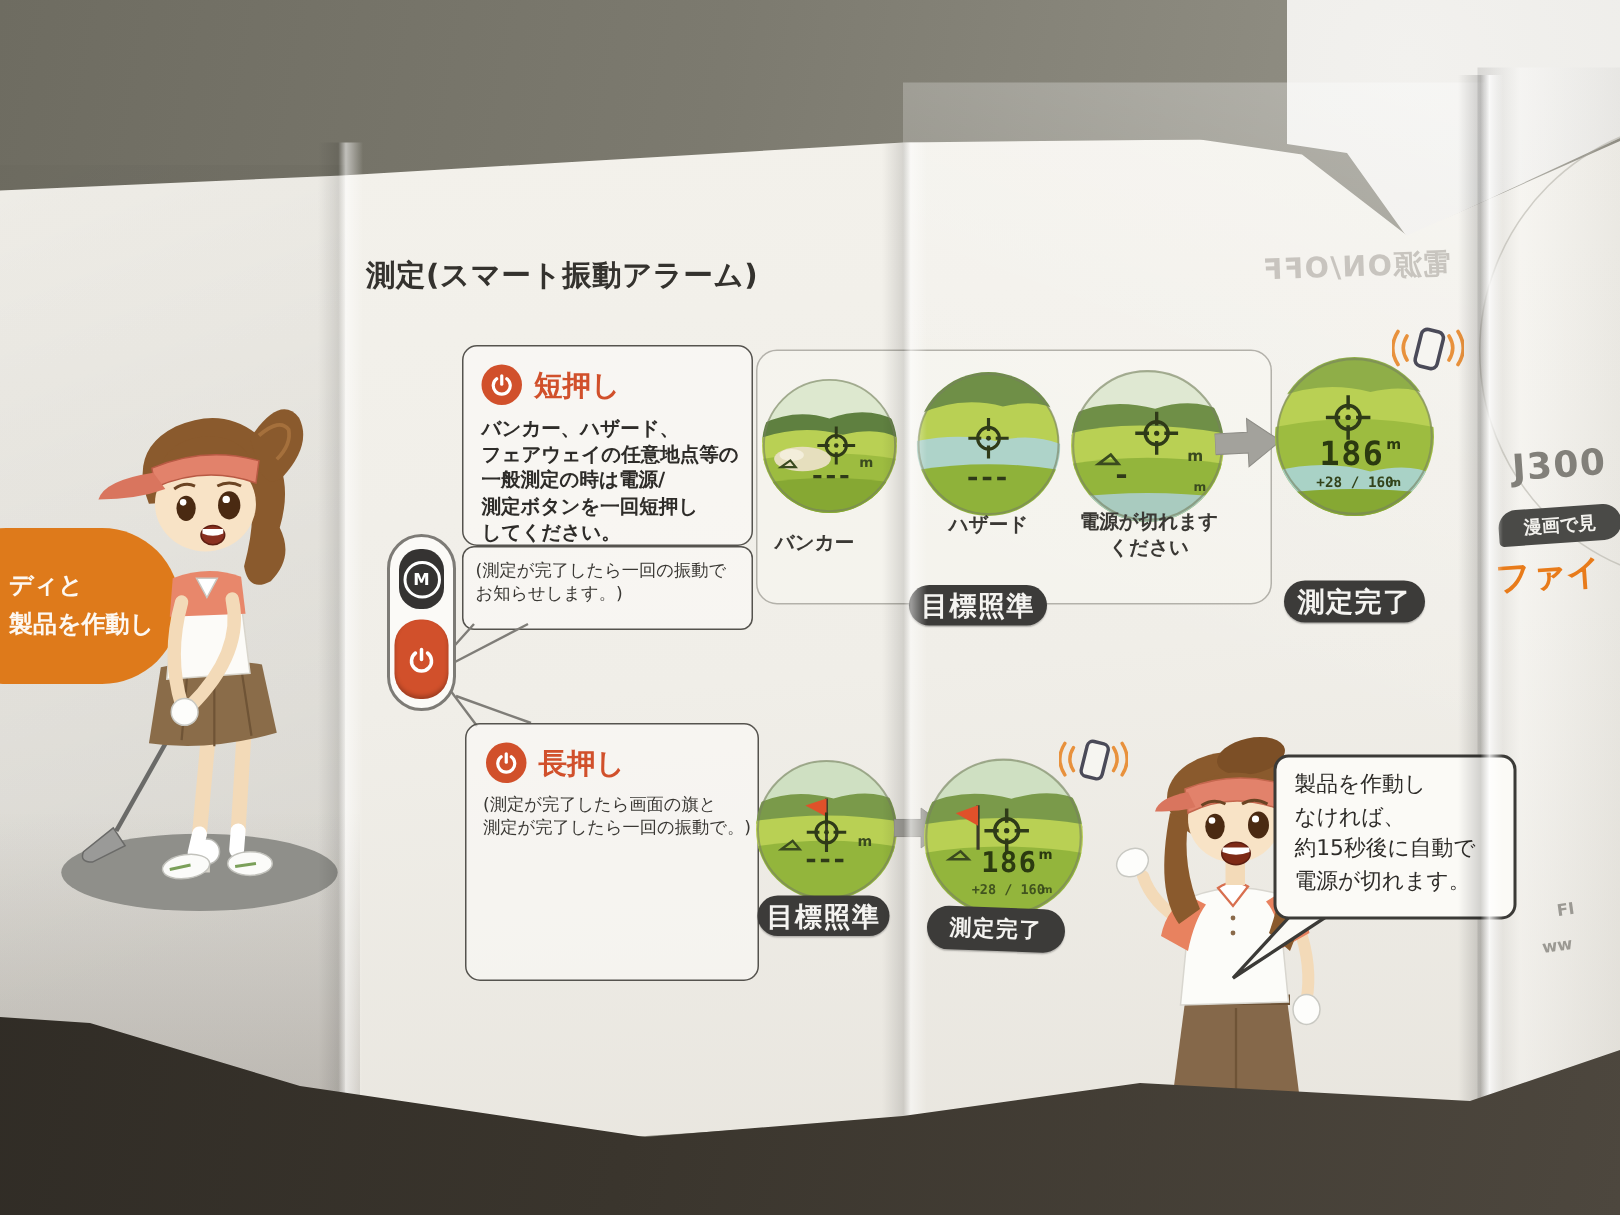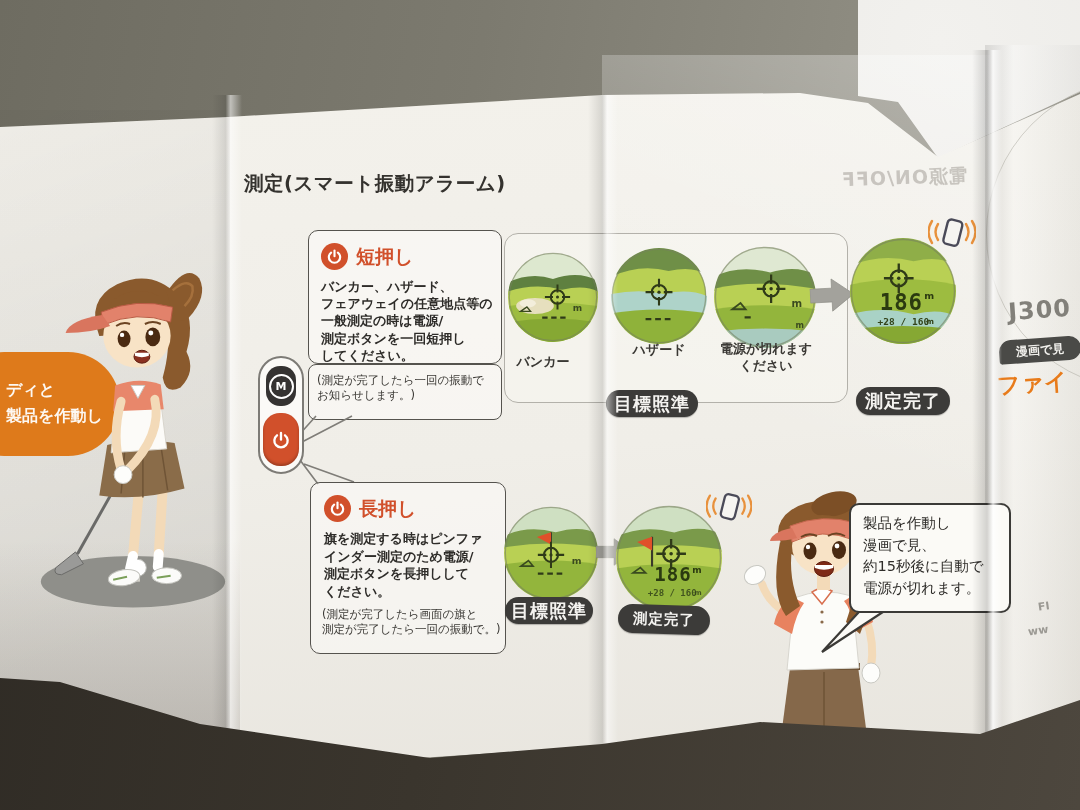--- a/index.html
+++ b/index.html
@@ -185,26 +185,20 @@
   <div class="abs ibox" style="left:310px;top:482px;width:194px;height:170px;">
     <div class="ihead" style="margin:12px 0 0 13px;">
       <div class="pwr-badge">
         <svg width="17" height="17" viewBox="0 0 24 24">
             <path d="M12 3.5v8" stroke="#fff" stroke-width="3" stroke-linecap="round"></path>
             <path d="M7.2 6.4a8 8 0 1 0 9.6 0" fill="none" stroke="#fff" stroke-width="3" stroke-linecap="round"></path>
           </svg>
       </div>
       <div class="ihead-label">長押し</div>
     </div>
-    <div class="body-txt" style="margin:8px 0 0 13px;line-height:17.6px;">
-      <div>旗を測定する時はピンファ</div>
-      <div>インダー測定のため電源/</div>
-      <div>測定ボタンを長押しして</div>
-      <div>ください。</div>
-    </div>
     <div class="note-txt" style="margin:7px 0 0 11px;">
       <div>(測定が完了したら画面の旗と</div>
       <div>測定が完了したら一回の振動で。)</div>
     </div>
   </div>
 
   <div class="abs rowbox"></div>
 
   <div class="abs vf" style="left:508px;top:252px;width:90px;height:90px;">
     <svg width="90" height="90" viewBox="0 0 100 100">
@@ -392,21 +386,21 @@
     <path d="M79 75 q8 -5 16 -1 M106 74 q8 -5 17 0" stroke="#6b4423" stroke-width="2" fill="none"></path>
     <ellipse cx="102" cy="107" rx="9.5" ry="7.5" fill="#7e2a16" stroke="#5e1f12"></ellipse>
     <path d="M93 103 h18 v3 q-9 3.5 -18 0 Z" fill="#ffffff"></path>
   </svg>
 
   <svg class="abs" style="left:818px;top:596px;" width="80" height="62">
     <path d="M52 4 L4 56 L68 14 Z" fill="#fbfaf6" stroke="#3b3a37" stroke-width="2.2"></path>
   </svg>
   <div class="abs bubble">
     <div>製品を作動し</div>
-    <div>漫画で見、</div>
+    <div>なければ、</div>
     <div>約15秒後に自動で</div>
     <div>電源が切れます。</div>
   </div>
 
   <div class="abs fold fold1"></div>
   <div class="abs fold fold2"></div>
   <div class="abs fold fold3"></div>
 
   <div class="abs floor"></div>
 

